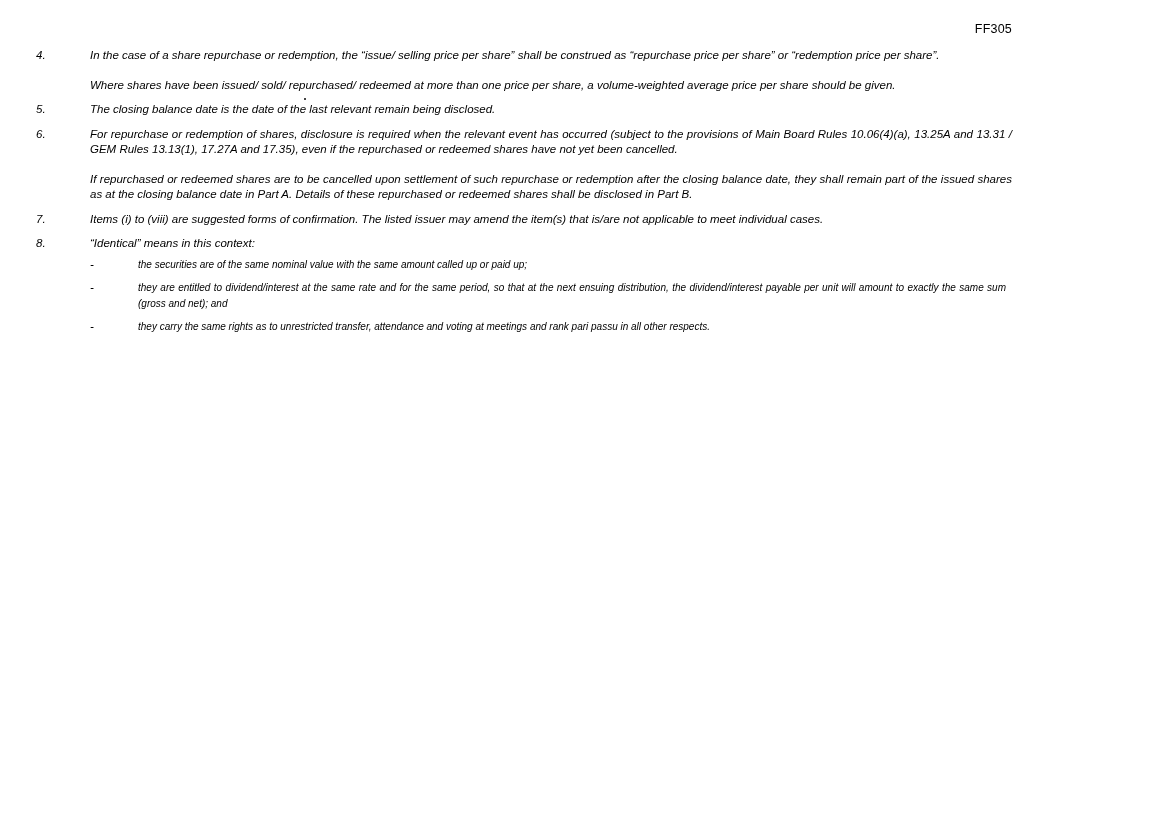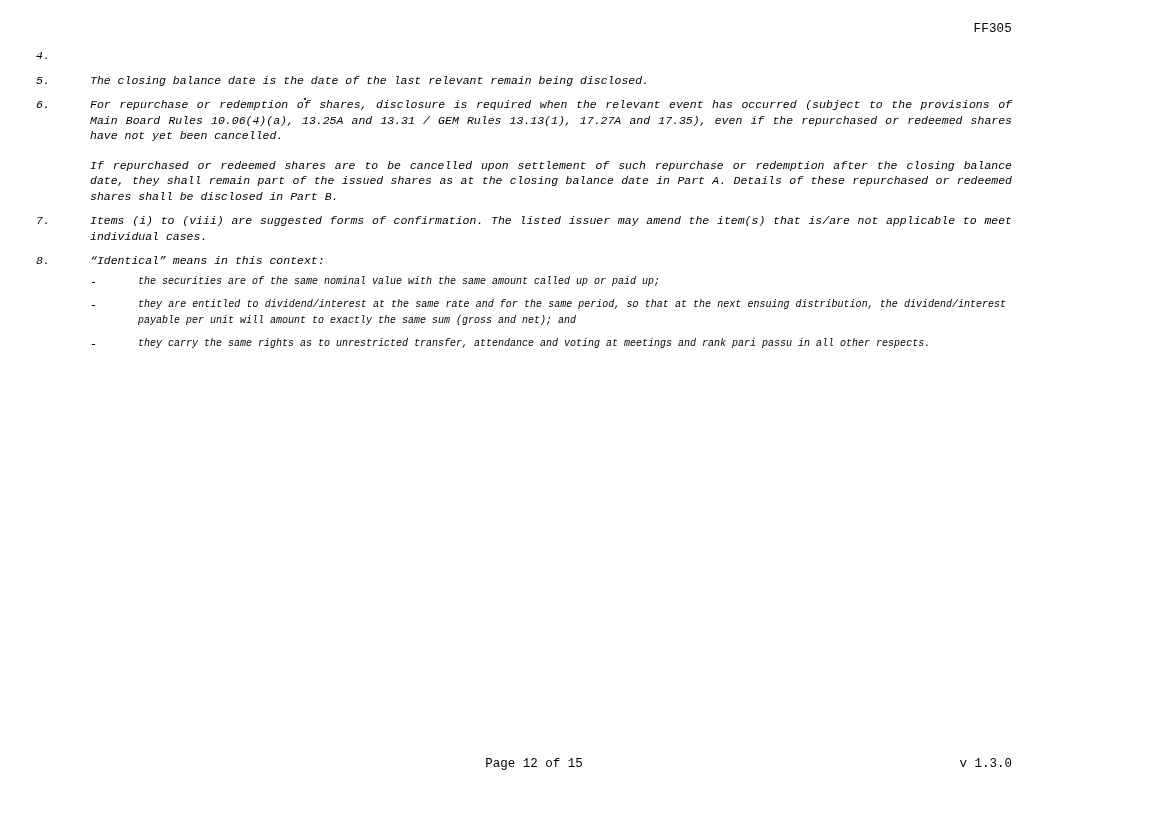--- a/index.html
+++ b/index.html
@@ -13,21 +13,20 @@
     font-family: "Liberation Sans", sans-serif;
     color: #000000;
     position: relative;
     overflow: hidden;
   }
   .page {
     position: relative;
     width: 1068px;
     height: 825px;
     box-sizing: border-box;
-    font-family: Liberation Mono, monospace;
   }
   .form-code {
     position: absolute;
     top: 22px;
     right: 56px;
     font-size: 12.5px;
     letter-spacing: 0.2px;
   }
   .notes {
     position: absolute;
@@ -121,20 +120,22 @@
 
 <div class="page">
 
   <div class="form-code">FF305</div>
 
   <div class="notes">
 
     <div class="note">
       <div class="note-num">4.</div>
       <div class="note-body">
+        <p class="para">In the case of a share repurchase or redemption, the “issue/ selling price per share” shall be construed as “repurchase price per share” or “redemption price per share”.</p>
+        <p class="para">Where shares have been issued/ sold/ repurchased/ redeemed at more than one price per share, a volume-weighted average price per share should be given.</p>
       </div>
     </div>
 
     <div class="note">
       <div class="note-num">5.</div>
       <div class="note-body">
         <p class="para">The closing balance date is the date of the last relevant remain being disclosed.</p>
       </div>
     </div>
 
@@ -171,18 +172,14 @@
             <div class="bullet-text">they carry the same rights as to unrestricted transfer, attendance and voting at meetings and rank pari passu in all other respects.</div>
           </div>
         </div>
       </div>
     </div>
 
   </div>
 
   <div class="stray-dot"></div>
 
-  <div class="footer">
-    <div class="footer-center">Page 12 of 15</div>
-    <div class="footer-right">v 1.3.0</div>
-  </div>
 
 </div>
 
 </body></html>

